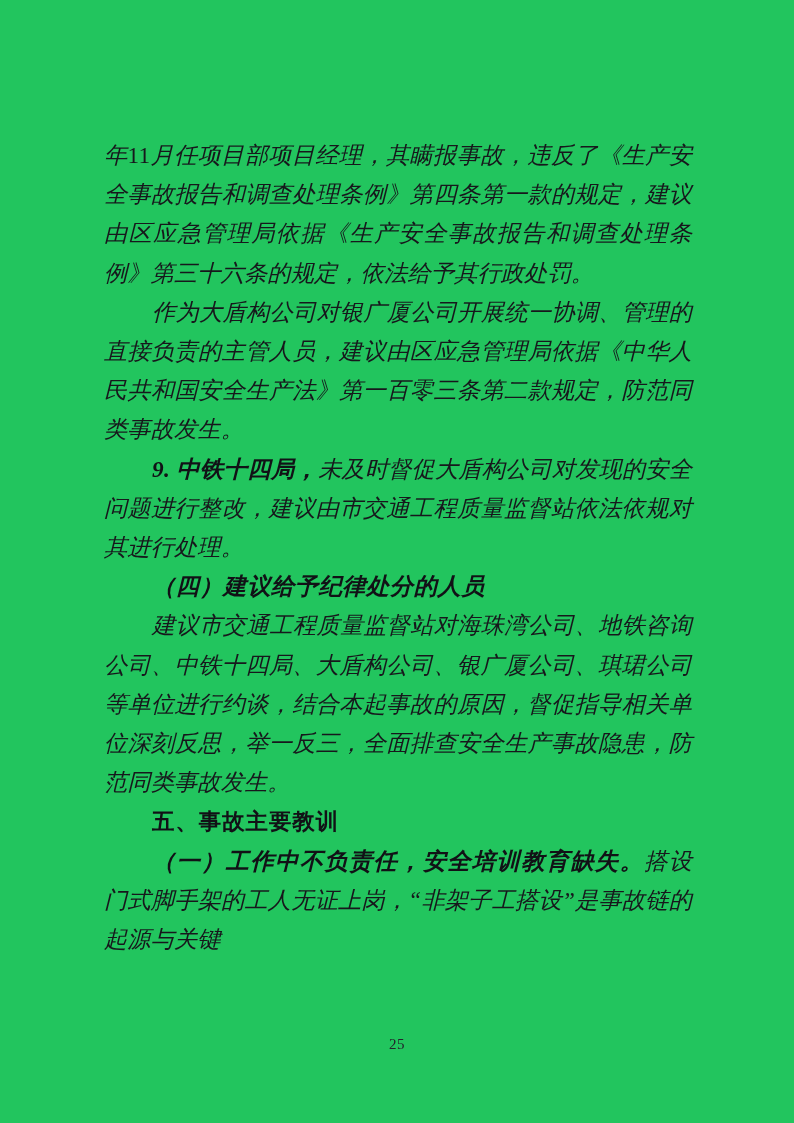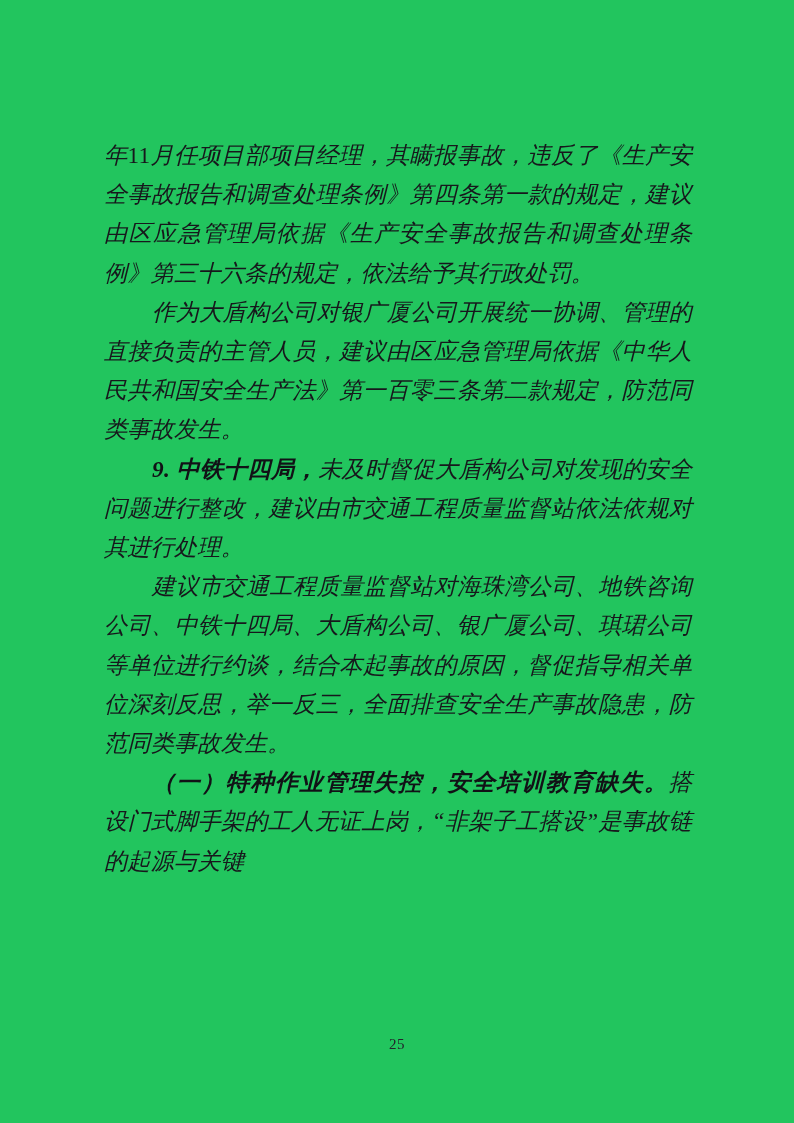--- a/index.html
+++ b/index.html
@@ -120,25 +120,27 @@
 <div class="page">
 
   <div class="content">
 
     <p class="para noindent"><span>年</span><span class="num-tight">11</span><span>月任项目部项目经理，其瞒报事故，违反了《生产安全事故报告和调查处理条例》第四条第一款的规定，建议由区应急管理局依据《生产安全事故报告和调查处理条例》第三十六条的规定，依法给予其行政处罚。</span></p>
 
     <p class="para indent">作为大盾构公司对银广厦公司开展统一协调、管理的直接负责的主管人员，建议由区应急管理局依据《中华人民共和国安全生产法》第一百零三条第二款规定，防范同类事故发生。</p>
 
     <p class="para indent"><span class="bold-lead">9. 中铁十四局，</span><span>未及时督促大盾构公司对发现的安全问题进行整改，建议由市交通工程质量监督站依法依规对其进行处理。</span></p>
 
+    <p class="heading">（四）建议给予纪律处分的人员</p>
 
 
 
     <p class="para indent">建议市交通工程质量监督站对海珠湾公司、地铁咨询公司、中铁十四局、大盾构公司、银广厦公司、琪珺公司等单位进行约谈，结合本起事故的原因，督促指导相关单位深刻反思，举一反三，全面排查安全生产事故隐患，防范同类事故发生。</p>
 
+    <p class="hei-heading">五、事故主要教训</p>
 
-    <p class="para indent"><span class="bold-lead">（一）特种作业管理失控，安全培训教育缺失。</span><span>搭设门式脚手架的工人无证上岗，“非架子工搭设”是事故链的起源与关键</span></p>
+    <p class="para indent"><span class="bold-lead">（一）工作中不负责任，安全培训教育缺失。</span><span>搭设门式脚手架的工人无证上岗，“非架子工搭设”是事故链的起源与关键</span></p>
 
   </div>
 
   <div class="page-number">25</div>
 
 </div>
 
 </body></html>

